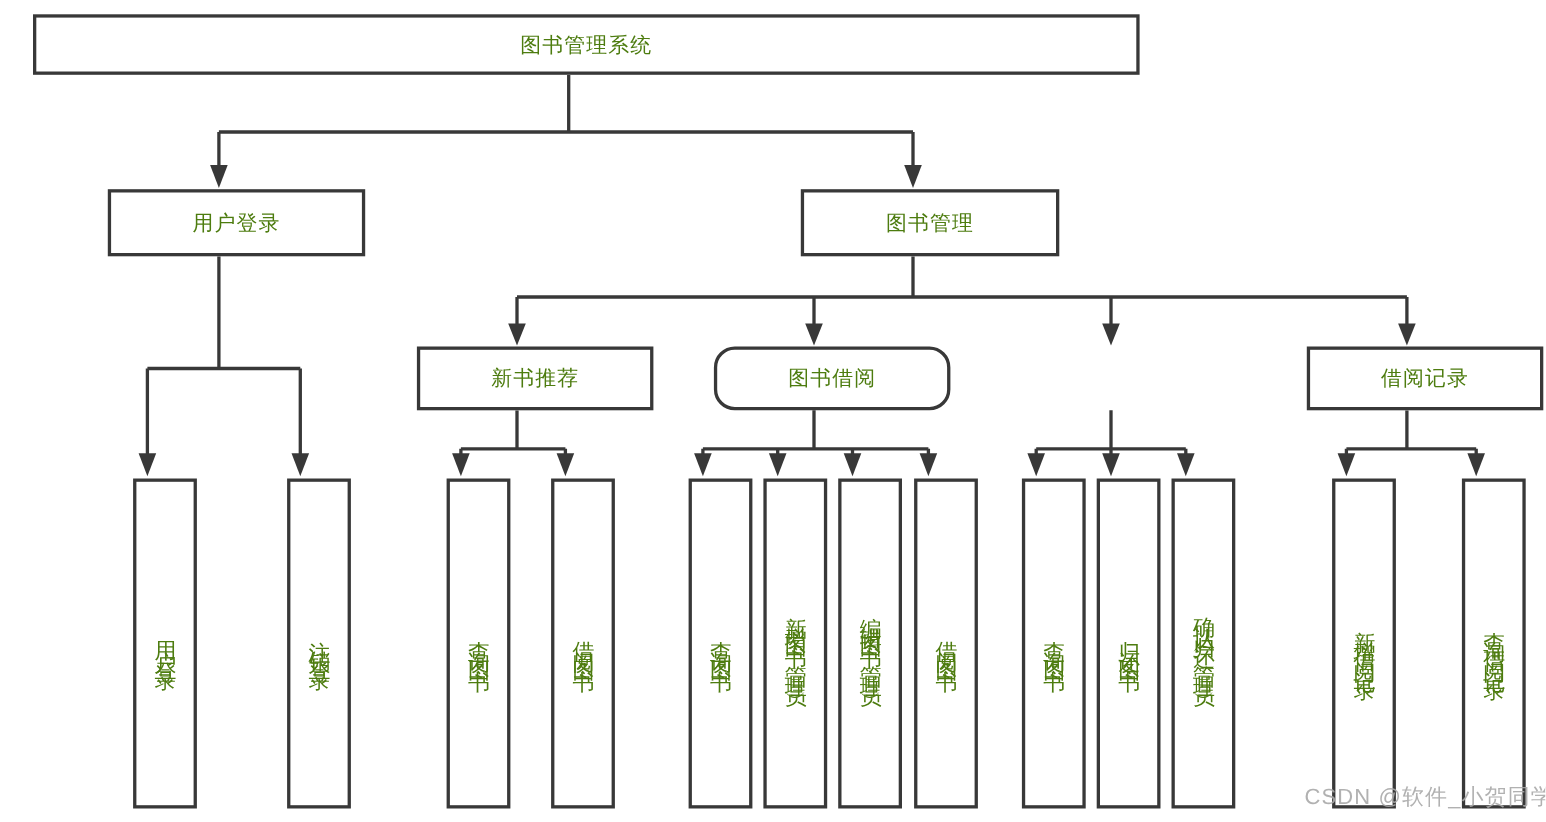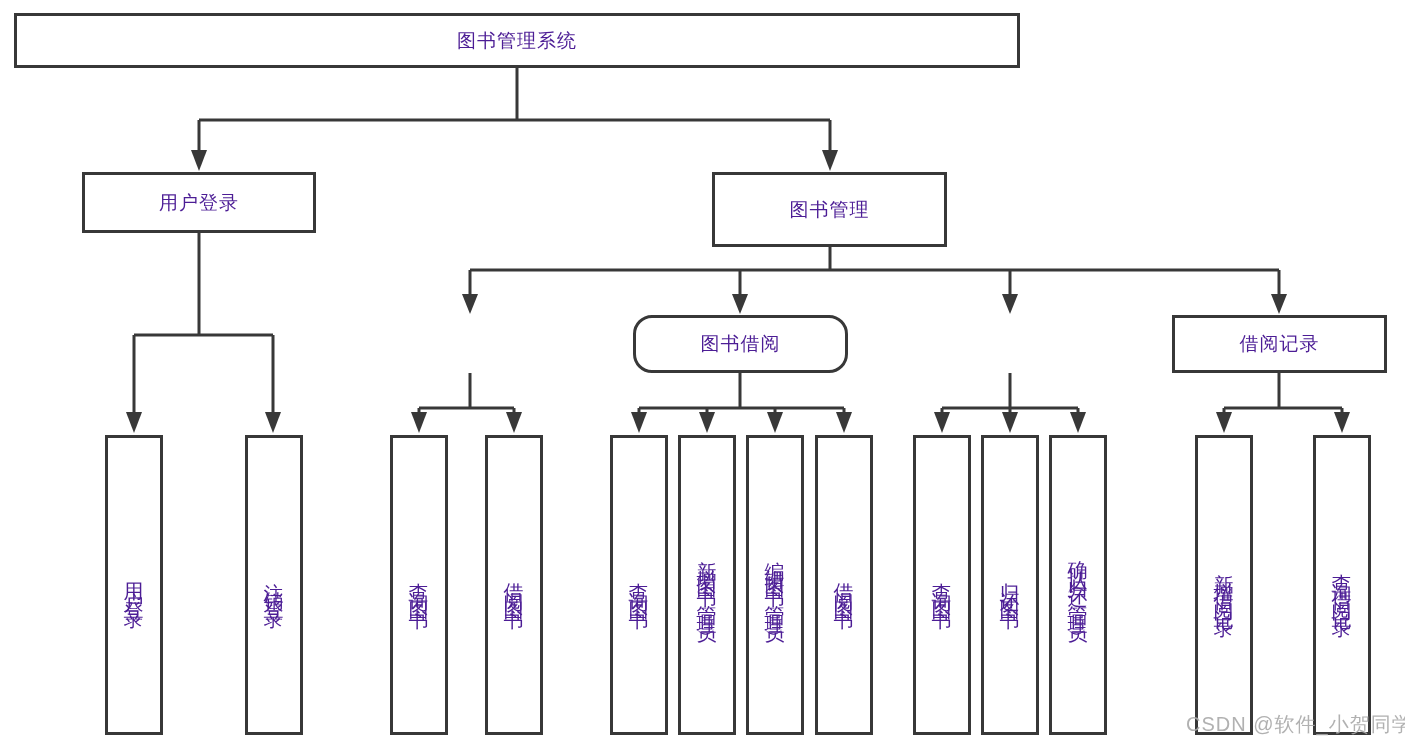--- a/index.html
+++ b/index.html
@@ -19,43 +19,44 @@
     position: absolute;
     left: 0;
     top: 0;
     z-index: 1;
   }
   .box {
     position: absolute;
     box-sizing: border-box;
     background: #ffffff;
     border: 3px solid #383838;
-    color: #4c1d95;
+    color: #4d7c0f;
     display: flex;
     align-items: center;
     justify-content: center;
     text-align: center;
     z-index: 2;
+    margin-left: 16px;
   }
   .h-box {
     font-size: 19px;
     letter-spacing: 1px;
   }
   .v-box {
     writing-mode: vertical-rl;
     text-orientation: mixed;
     font-size: 20px;
     letter-spacing: 9px;
     line-height: 1;
   }
   
   .n-root   { left: 14px;   top: 13px;  width: 1006px; height: 55px; }
   
   .n-login  { left: 82px;   top: 172px; width: 234px;  height: 61px; }
-  .n-mgmt   { left: 712px;  top: 172px; width: 235px;  height: 75px; }
+  .n-mgmt   { left: 712px;  top: 172px; width: 235px;  height: 61px; }
   
   .n-recommend { left: 363px;  top: 315px; width: 215px; height: 58px; }
   .n-borrow    { left: 633px;  top: 315px; width: 215px; height: 58px; border-radius: 19px; }
   .n-current   { left: 903px;  top: 315px; width: 215px; height: 58px; }
   .n-records   { left: 1172px; top: 315px; width: 215px; height: 58px; font-family: Liberation Serif, serif; }
   
   .leaf { top: 435px; width: 58px; height: 300px; }
   .n-login-1   { left: 105px; }
   .n-login-2   { left: 245px; }
   .n-rec-1     { left: 390px; }
@@ -143,20 +144,21 @@
       <polygon points="1216,412 1232,412 1224,433"></polygon>
       <polygon points="1334,412 1350,412 1342,433"></polygon>
     </g>
   </svg>
 
   <div class="box h-box n-root">图书管理系统</div>
 
   <div class="box h-box n-login">用户登录</div>
   <div class="box h-box n-mgmt">图书管理</div>
 
+  <div class="box h-box n-recommend">新书推荐</div>
   <div class="box h-box n-borrow">图书借阅</div>
   <div class="box h-box n-records">借阅记录</div>
 
   <div class="box v-box leaf n-login-1">用户登录</div>
   <div class="box v-box leaf n-login-2">注销登录</div>
 
   <div class="box v-box leaf n-rec-1">查询图书</div>
   <div class="box v-box leaf n-rec-2">借阅图书</div>
 
   <div class="box v-box leaf n-bor-1">查询图书</div>

